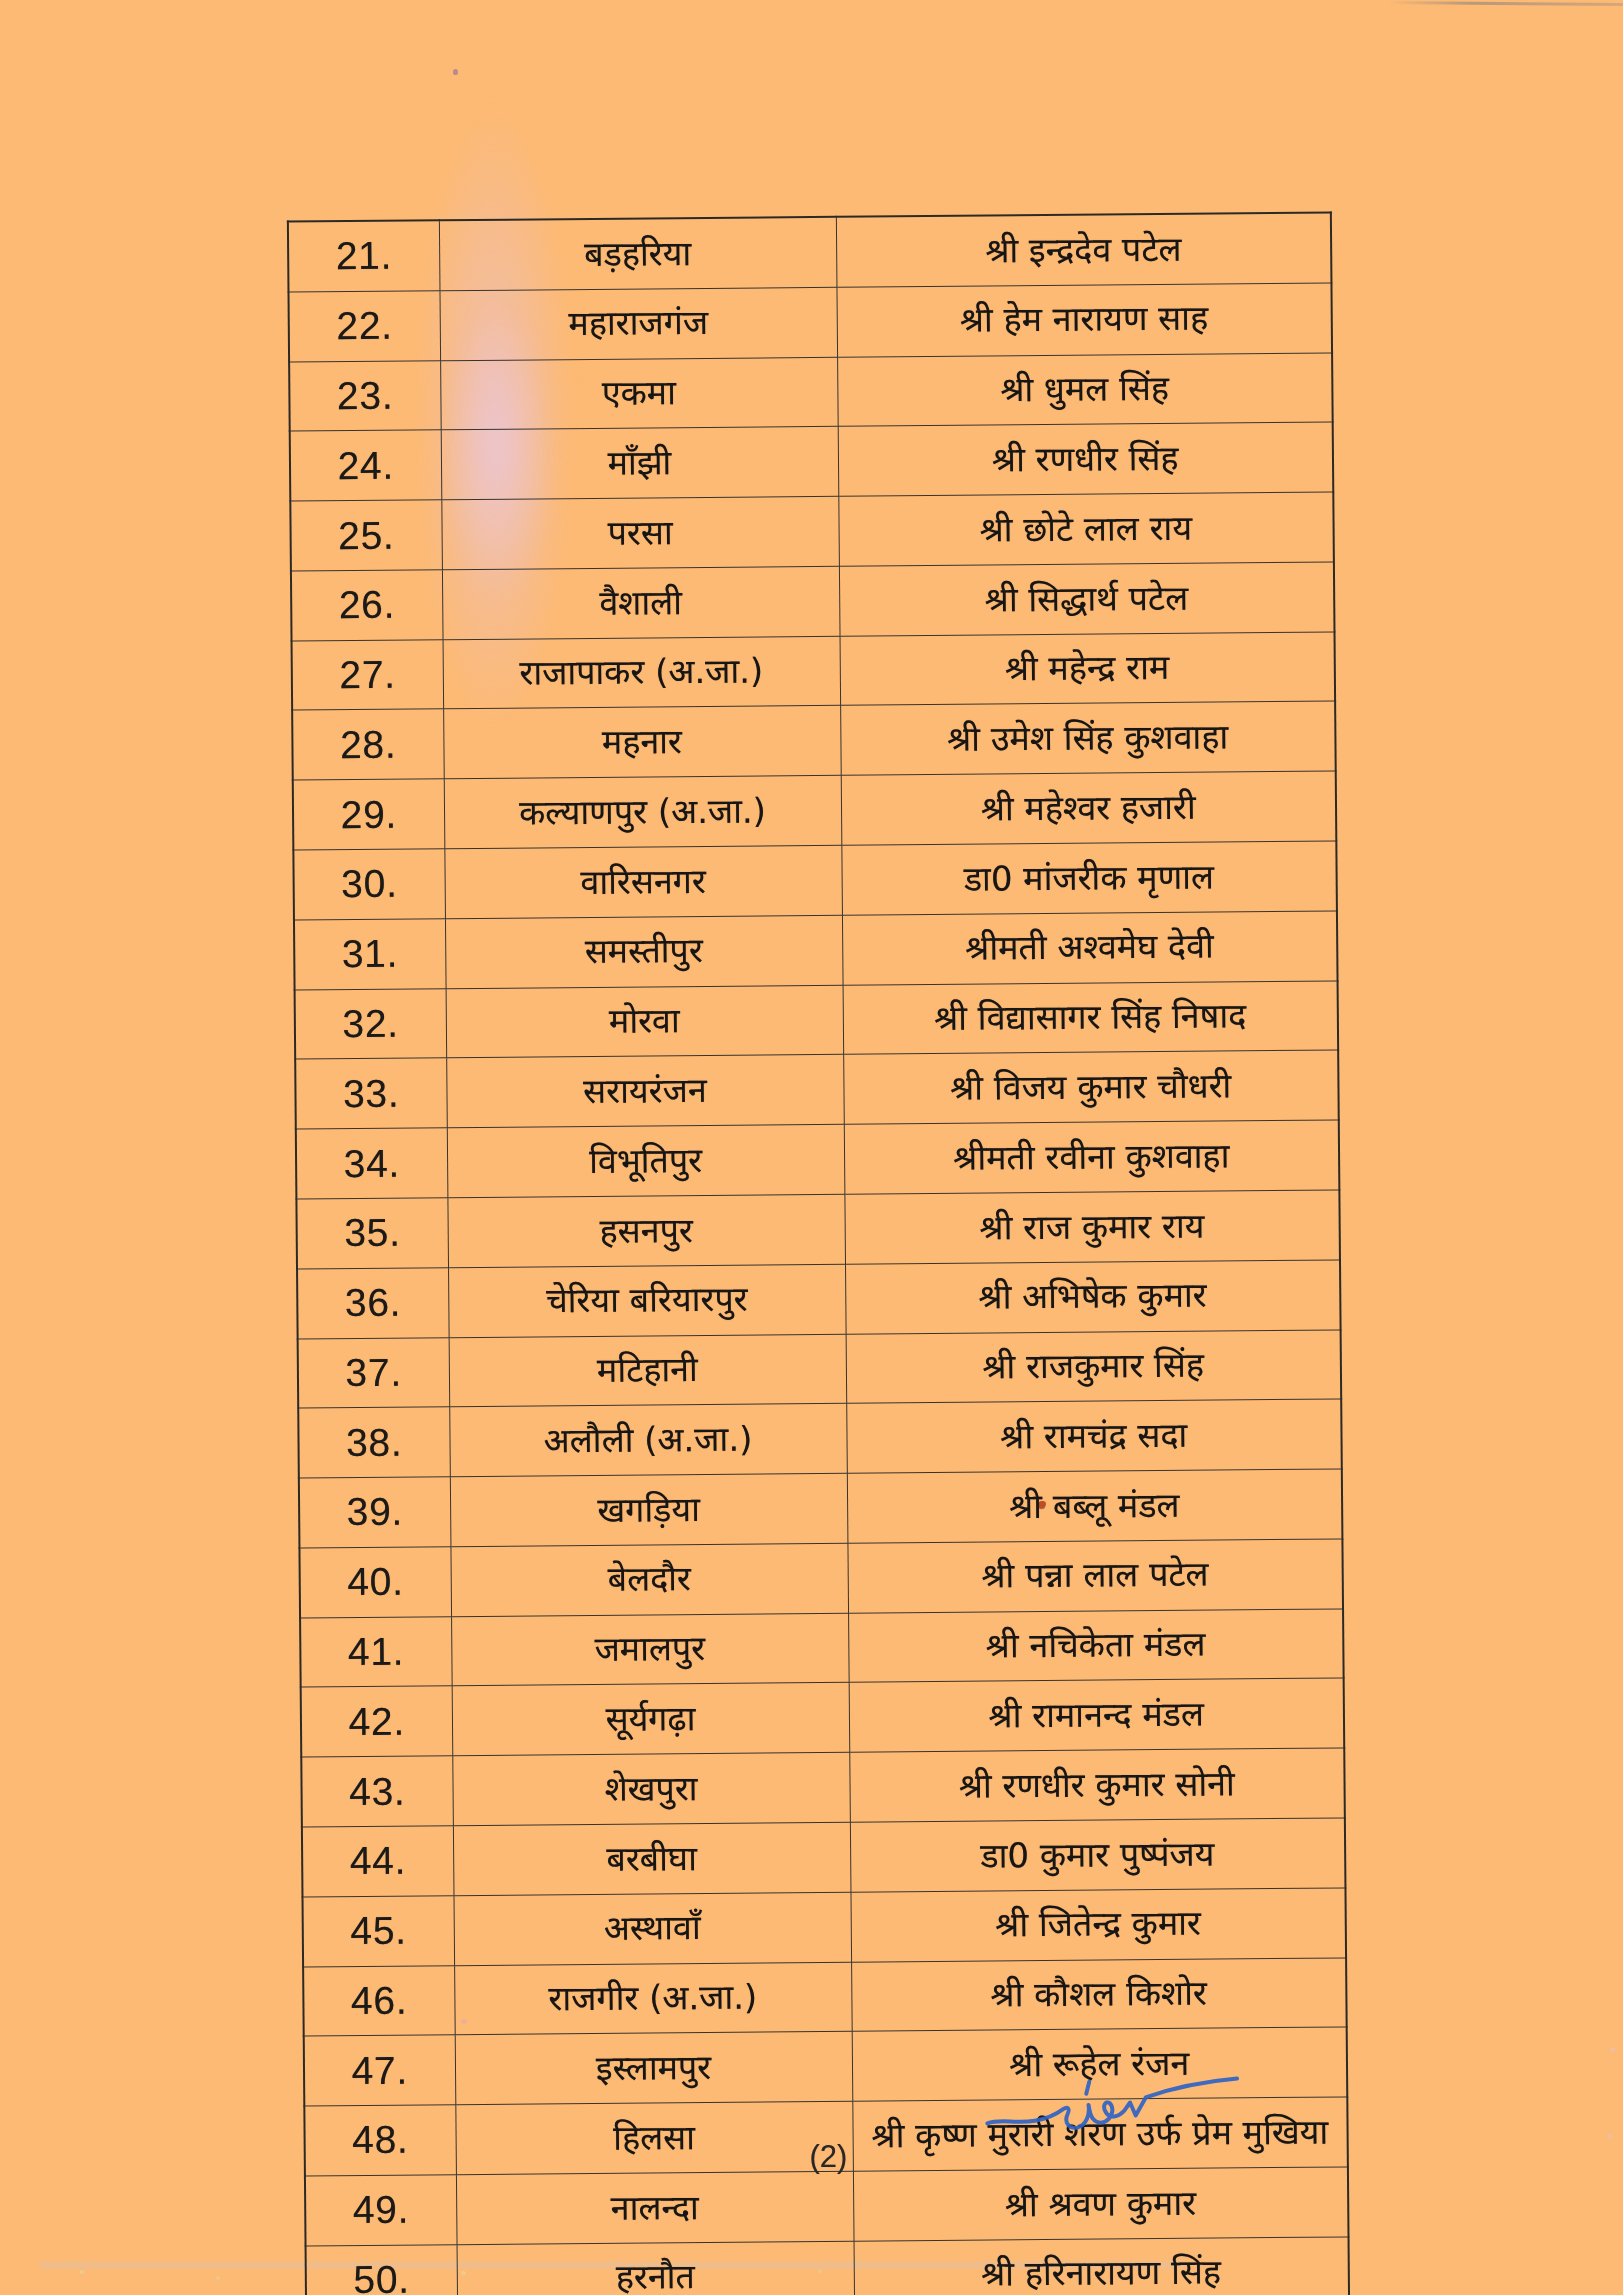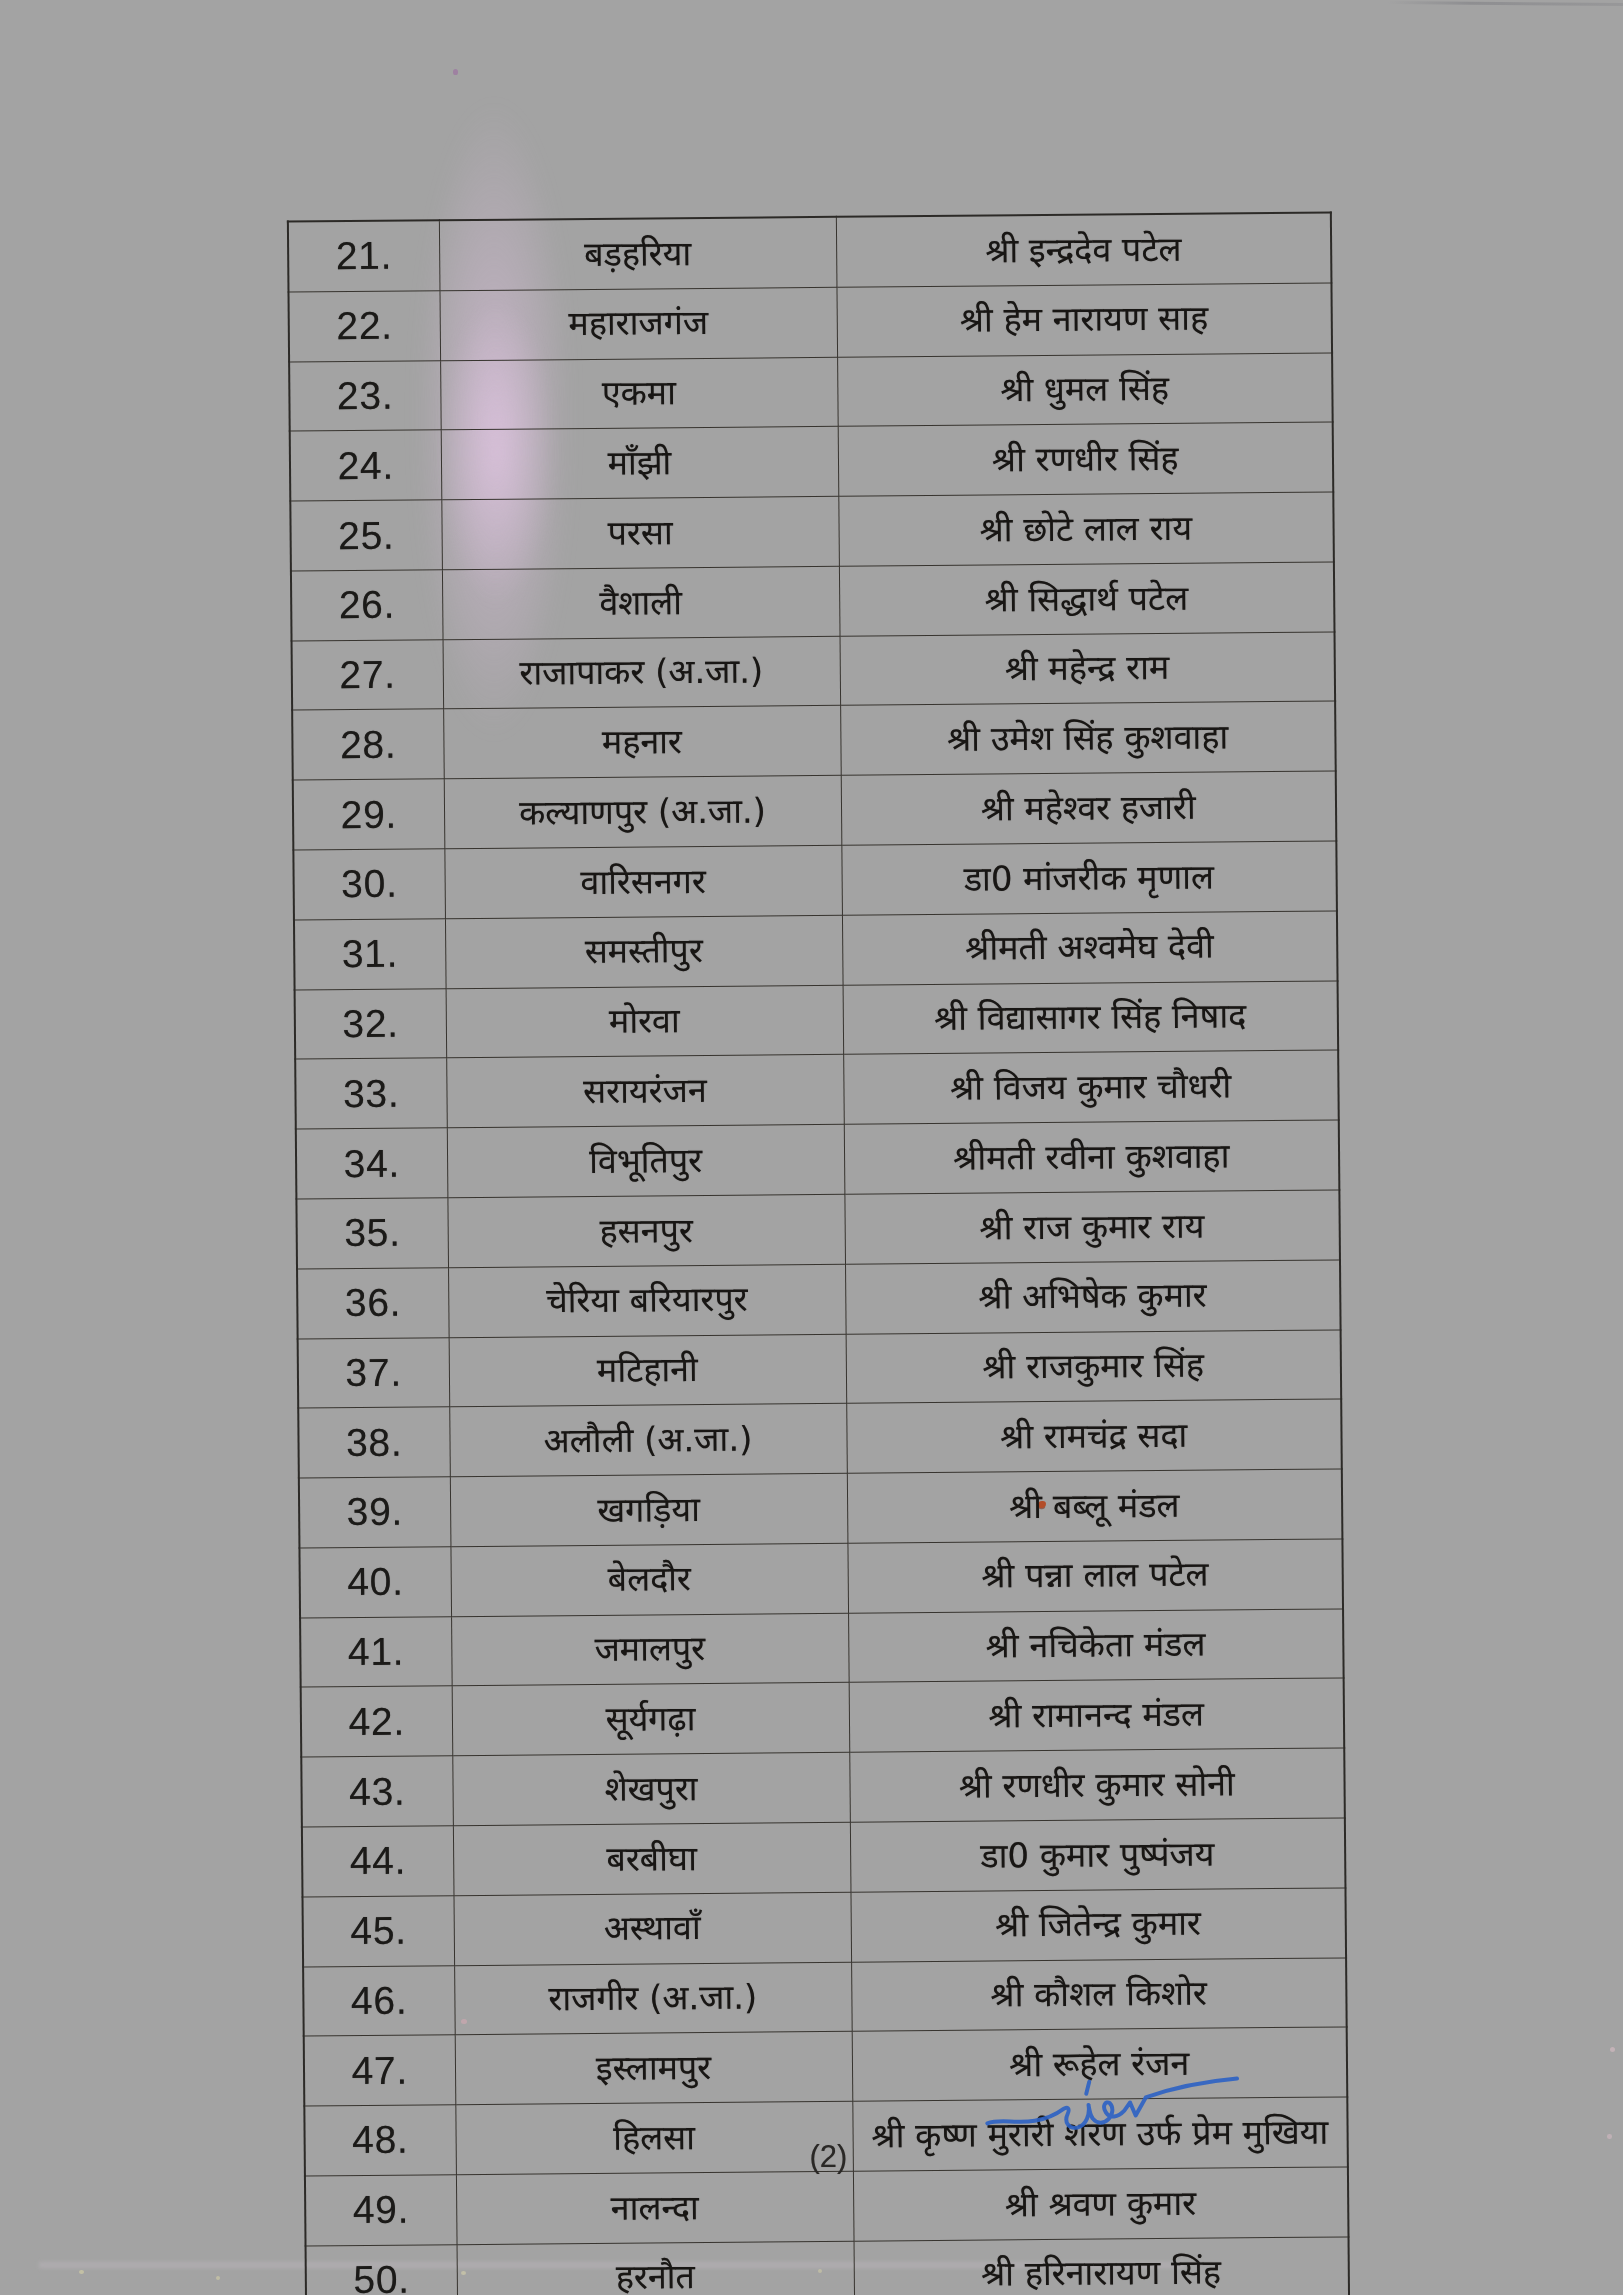--- a/index.html
+++ b/index.html
@@ -5,21 +5,21 @@
   html,body{margin:0;padding:0;}
   body{
     width:1624px;height:2295px;
     background:#ffffff;
     font-family:"DejaVu Sans", sans-serif;
     position:relative;
     overflow:hidden;
   }
   .page{
     position:absolute;inset:0;
-    background:#a3a3a3;
+    background:#fdba74;
     overflow:hidden;
     color:#1d1b19;
   }
   
   .smudge-pink{
     position:absolute;left:386px;top:46px;width:216px;height:982px;
     background:radial-gradient(ellipse 50% 45% at 50% 38%, rgba(228,196,230,0.55), rgba(228,196,230,0) 72%);
     filter:blur(9.2px);
     pointer-events:none;
   }

